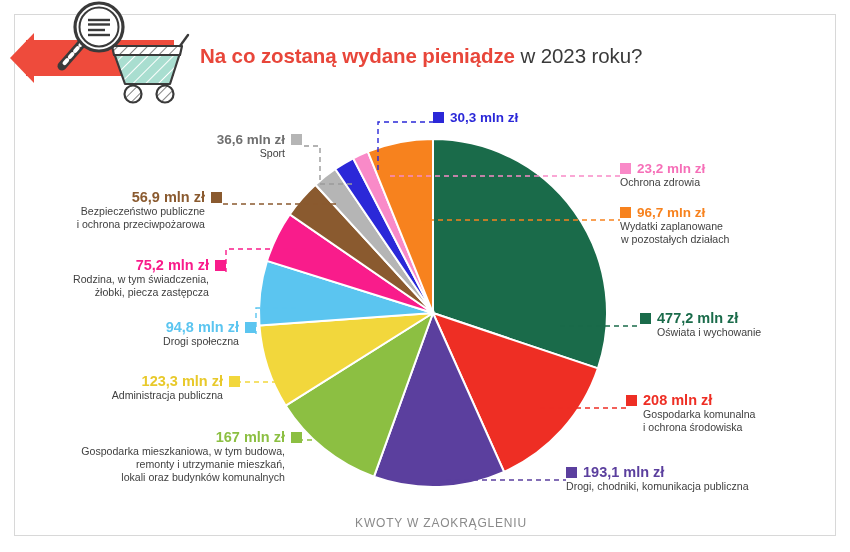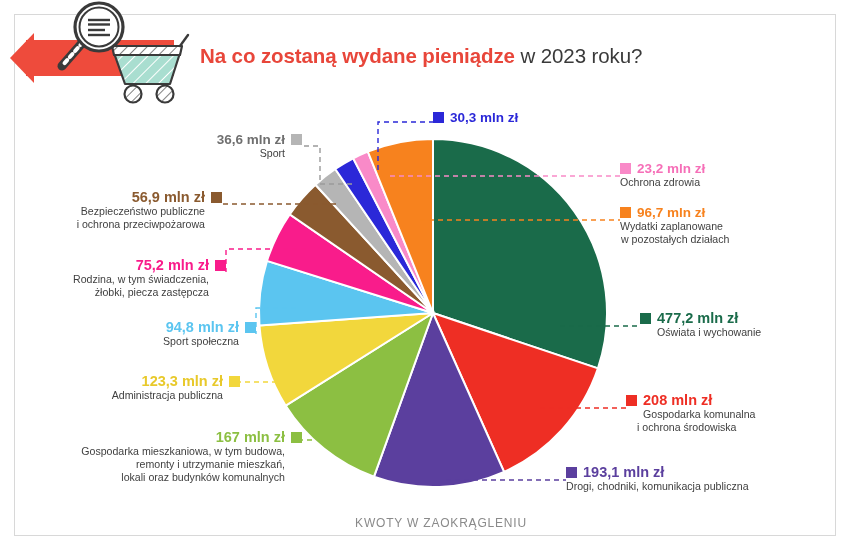--- a/index.html
+++ b/index.html
@@ -228,21 +228,21 @@
     </div>
     <div class="desc" style="margin-left:17px">Oświata i wychowanie</div>
   </div>
 
   <div class="lbl right" style="left:626px; top:393px;">
     <div class="row">
       <span class="sw" style="background:#ee2e24"></span>
       <span class="amount" style="color:#ee2e24; font-size:14.5px">208 mln zł</span>
     </div>
     <div class="desc" style="margin-left:17px">Gospodarka komunalna</div>
-    <div class="desc" style="margin-left:11px">i ochrona środowiska</div>
+    <div class="desc" style="margin-left:17px">i ochrona środowiska</div>
   </div>
 
   <div class="lbl right" style="left:566px; top:465px;">
     <div class="row">
       <span class="sw" style="background:#5b3f9e"></span>
       <span class="amount" style="color:#5b3f9e; font-size:14.5px">193,1 mln zł</span>
     </div>
     <div class="desc">Drogi, chodniki, komunikacja publiczna</div>
   </div>
 
@@ -270,21 +270,21 @@
     </div>
     <div class="desc" style="margin-right:17px">Rodzina, w tym świadczenia,</div>
     <div class="desc" style="margin-right:17px">żłobki, piecza zastępcza</div>
   </div>
 
   <div class="lbl left" style="left:0px; top:320px; width:256px;">
     <div class="row">
       <span class="amount" style="color:#5bc5f0; font-size:14.5px">94,8 mln zł</span>
       <span class="sw" style="background:#5bc5f0"></span>
     </div>
-    <div class="desc" style="margin-right:17px">Sport społeczna</div>
+    <div class="desc" style="margin-right:17px">Drogi społeczna</div>
   </div>
 
   <div class="lbl left" style="left:0px; top:374px; width:240px;">
     <div class="row">
       <span class="amount" style="color:#e8c92b; font-size:14.5px">123,3 mln zł</span>
       <span class="sw" style="background:#f2d73c"></span>
     </div>
     <div class="desc" style="margin-right:17px">Administracja publiczna</div>
   </div>
 

